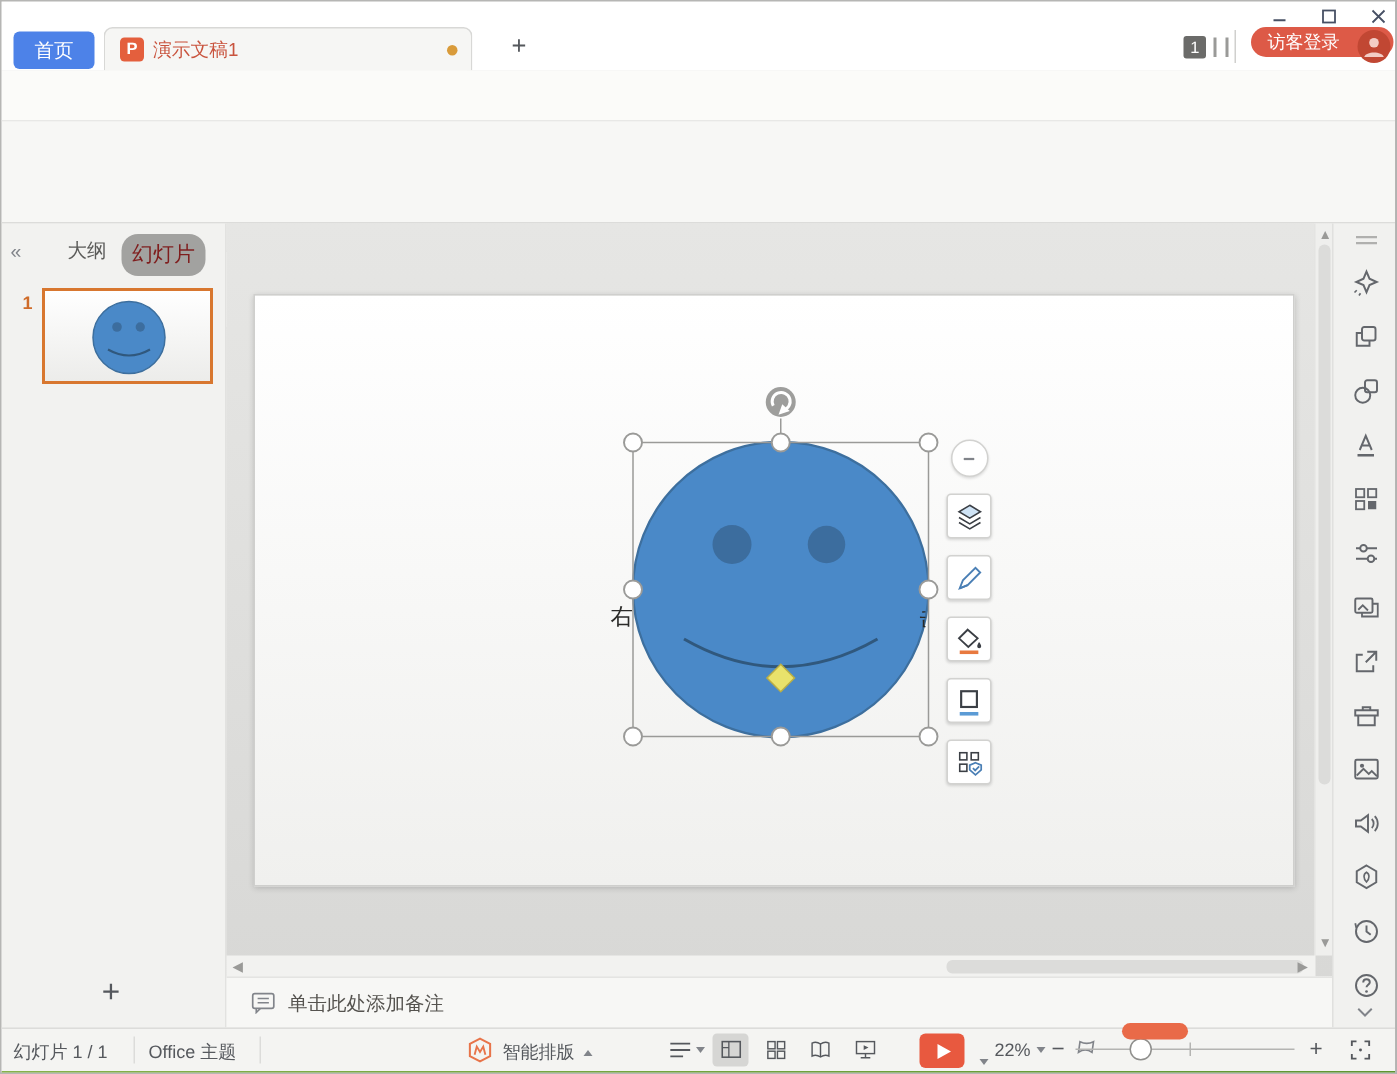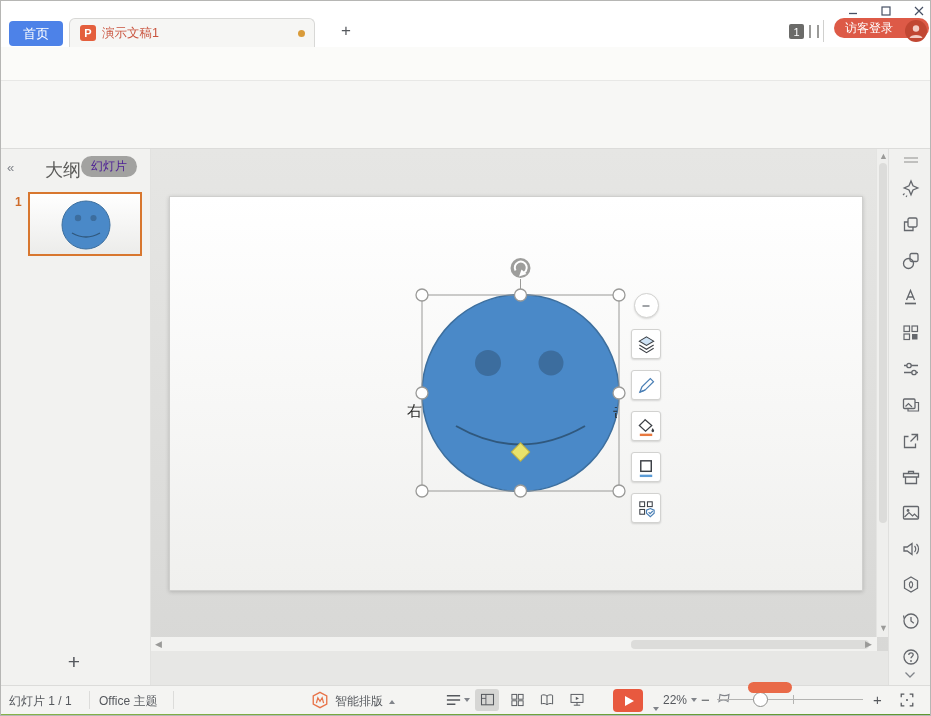--- a/index.html
+++ b/index.html
@@ -57,23 +57,23 @@
   .rrow{height:20px;font-size:12px;color:#45484d;}
   .disabled{color:#b5b5b3;}
   .swatches{left:368px;top:87px;display:flex;gap:4px;}
   .sw{width:47px;height:44px;border-radius:8px;font-size:13px;display:flex;align-items:center;justify-content:center;box-sizing:border-box;}
   .sw.sel{outline:3px solid #c3c3c1;}
   .swscroll{left:678px;top:88px;width:13px;height:42px;background:#f1f1ef;border:1px solid #dddddb;
             display:flex;align-items:center;justify-content:center;}
   
   .lpanel{left:0;top:148px;width:150px;height:536px;background:#f2f2f0;border-right:1px solid #e2e2e0;box-sizing:border-box;}
   .collapse{left:6px;top:11px;font-size:13px;color:#81848a;}
-  .ltab{top:9px;font-size:18px;color:#5c5c5a;}
-  .lpill{left:80px;top:7px;width:56px;height:21px;border-radius:11px;background:#a2a2a0;color:#4c1d95;
-         font-size:12px;justify-content:center;}
+  .ltab{top:9px;font-size:13px;color:#5c5c5a;}
+  .lpill{left:80px;top:7px;width:56px;height:28px;border-radius:11px;background:#a2a2a0;color:#7f1d1d;
+         font-size:14px;justify-content:center;}
   .thumb-num{left:14px;top:46px;font-size:12px;font-weight:bold;color:#cf6c2a;}
   .thumb{left:27px;top:43px;width:114px;height:64px;background:linear-gradient(#ffffff,#ececea);
          border:2px solid #d8772f;box-sizing:border-box;}
   .addslide{left:60px;top:500px;width:26px;height:26px;font-size:21px;color:#55585d;justify-content:center;}
   
   .canvas{left:150px;top:148px;width:737px;height:502px;background:linear-gradient(#e6e6e4,#d8d8d6);}
   .slide{left:18px;top:47px;width:694px;height:395px;background:linear-gradient(#ffffff,#f0f0ee);
          border:1px solid #cfcfcd;box-shadow:0 1px 4px rgba(0,0,0,.18);box-sizing:border-box;}
   .ovl-text{font-size:15px;color:#2a2a28;}
   .clip-frag{width:4px;height:16px;overflow:hidden;font-size:15px;color:#2a2a28;}
@@ -649,20 +649,30 @@
           </span>
         </span>
     </div>
     <div class="abs" style="left:15px;top:522px;">
         <svg width="12" height="8" viewBox="0 0 12 8">
           <path d="M1.5 1.5L6 6l4.5-4.5" fill="none" stroke="#81848a" stroke-width="1.3"></path>
         </svg>
       </div>
   </div>
 
+  <div class="abs notes">
+    <div class="flex" style="height:100%;padding-left:16px;">
+      <svg width="17" height="15" viewBox="0 0 18 16">
+          <rect x="1.5" y="1.5" width="15" height="10.5" rx="1.5" fill="none" stroke="#81848a" stroke-width="1.2"></rect>
+          <path d="M5 5h8M5 8h8" stroke="#81848a" stroke-width="1.1"></path>
+          <path d="M4 12v3l3-3" fill="none" stroke="#81848a" stroke-width="1.1"></path>
+        </svg>
+      <span class="notes-txt">单击此处添加备注</span>
+    </div>
+  </div>
 
   <div class="abs status">
     <span class="abs st" style="left:8px;">幻灯片 1 / 1</span>
     <span class="abs ssep" style="left:88px;"></span>
     <span class="abs st" style="left:98px;">Office 主题</span>
     <span class="abs ssep" style="left:172px;"></span>
 
     <span class="abs" style="left:310px;top:5px;">
         <svg width="18" height="18" viewBox="0 0 20 20">
           <path d="M10 1.5l7.5 4v9l-7.5 4-7.5-4v-9z" fill="none" stroke="#e8744a" stroke-width="1.5"></path>

